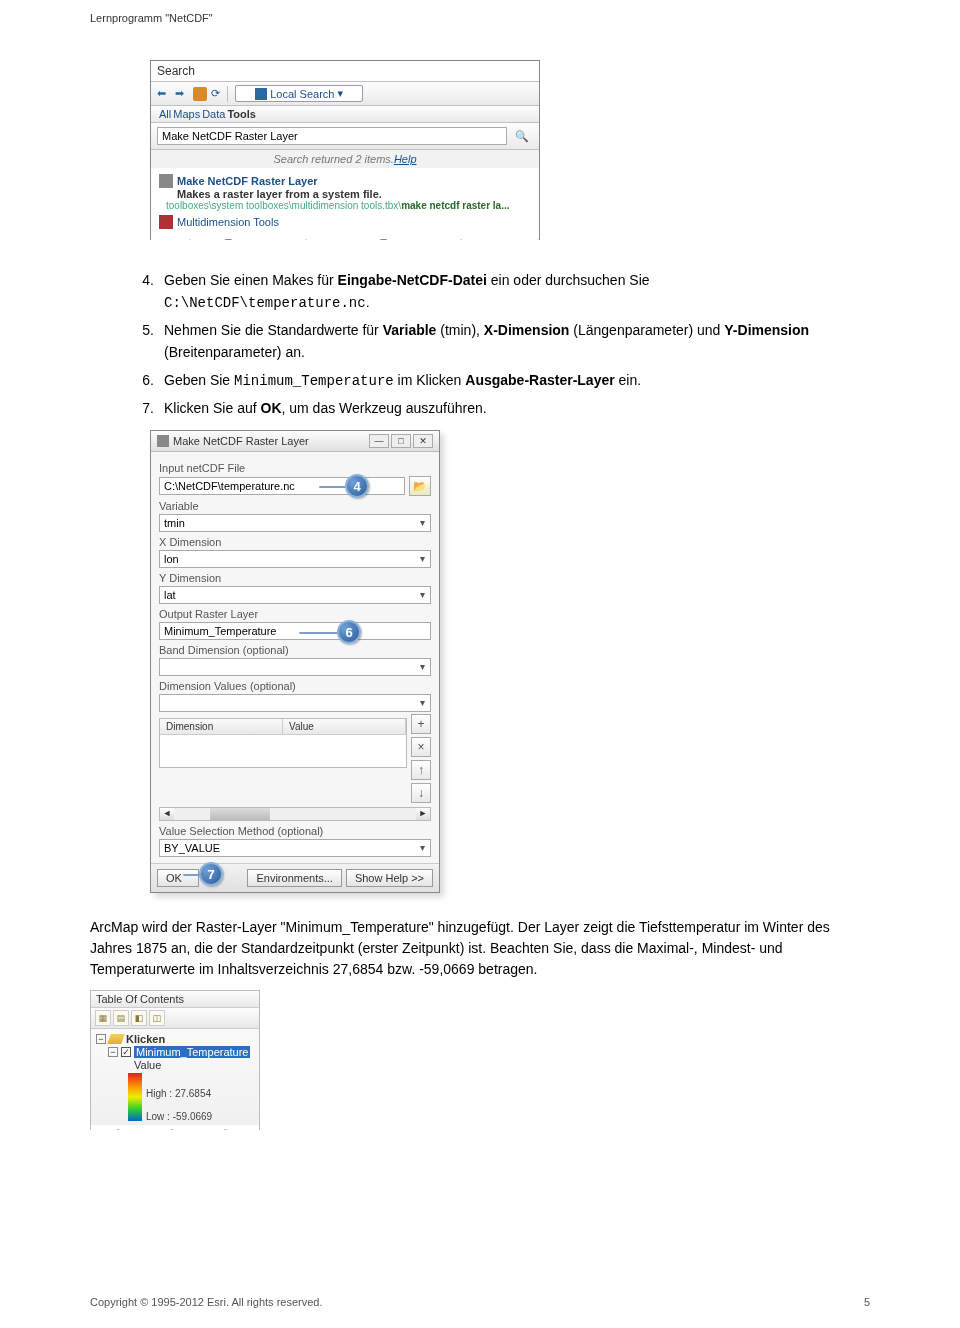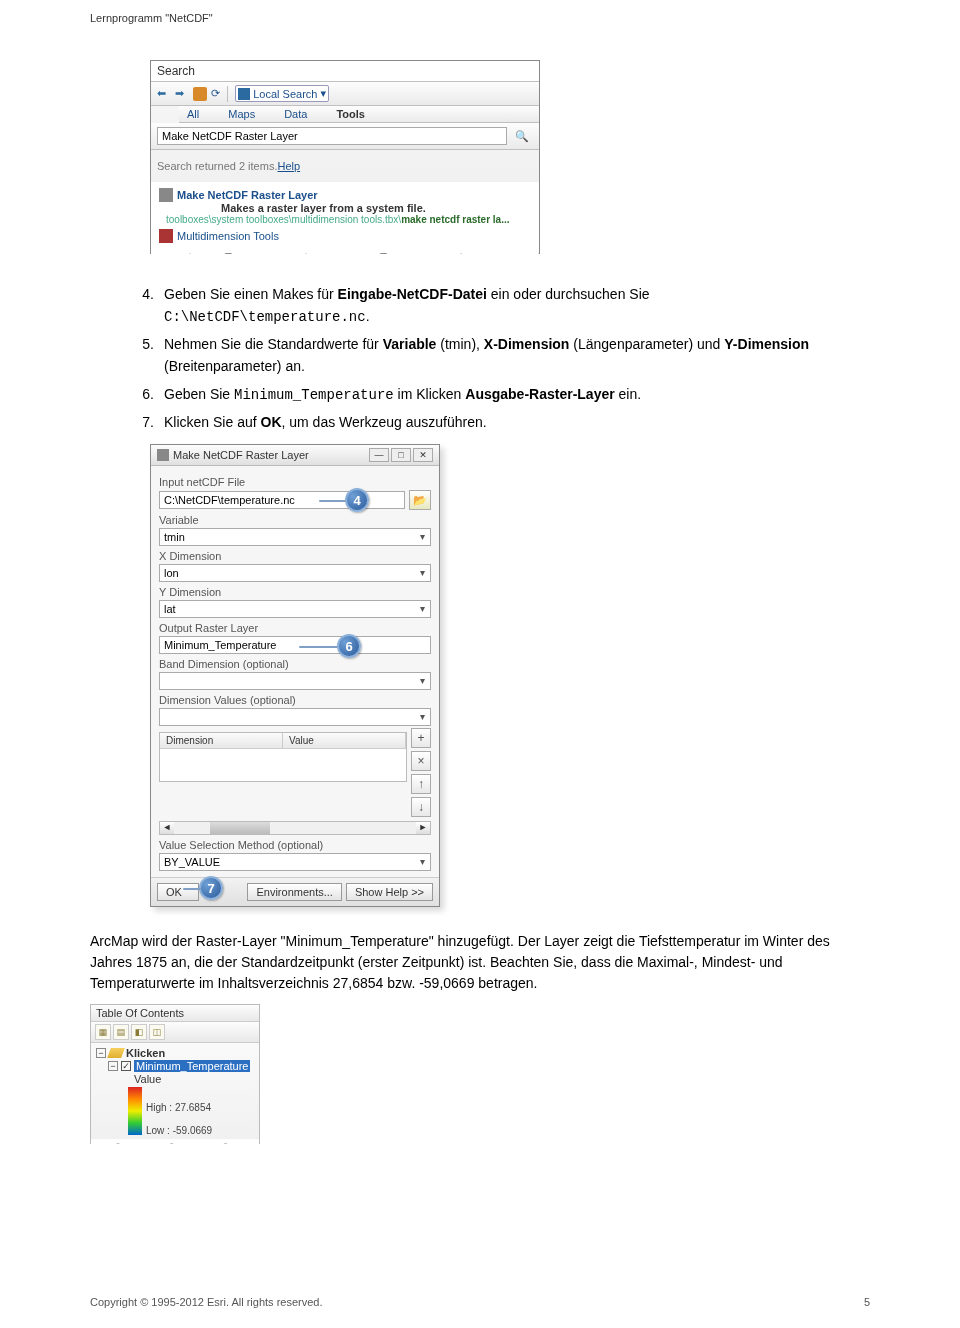--- a/index.html
+++ b/index.html
@@ -48,57 +48,57 @@
     align-items: center;
     gap: 4px;
     border-bottom: 1px solid #c0c0c0;
     background: linear-gradient(#fdfdfd,#eaeaea);
   }
   .sp-arrow { width: 14px; height: 14px; color: #2a6aa0; }
   .sp-home { width: 14px; height: 14px; background: #d88a2a; border-radius: 2px; }
   .sp-sep { width:1px; height:16px; background:#c0c0c0; margin:0 3px; }
   .sp-localsearch {
     display:flex; align-items:center; gap:3px;
-    border:1px solid #99b; background:#fff; padding:1px 2px;
+    border:1px solid #99b; background:#fff; padding:1px 19px;
     color:#1a4f8b; border-radius:2px;
   }
   .sp-localsearch .blue-sq{width:12px;height:12px;background:#2a6aa0;}
   .sp-tabs {
-    display:flex; gap:29px; padding: 2px 8px;
+    display:flex; gap:2px; padding: 2px 8px;
     border-bottom:1px solid #c0c0c0;
     background: linear-gradient(#fdfdfd,#eaeaea);
     font-size:11px;
-    margin-left:28px;
   }
   .sp-tabs span{color:#1a4f8b;}
   .sp-tabs span:last-child{font-weight:bold;color:#333;}
   .sp-searchrow{
     display:flex; padding:4px 6px; gap:4px;
     background: linear-gradient(#fdfdfd,#eaeaea);
   }
   .sp-searchrow input{
     flex:1; font-size:11px; padding:2px 4px;
     border:1px solid #aaa;
   }
   .sp-magnifier{
     width:22px; display:flex;align-items:center;justify-content:center;
     color:#1a4f8b;
   }
   .sp-result-bar{
-    display:flex;justify-content:flex-start;
-    padding:10px 6px; color:#777;
+    display:flex;justify-content:center;
+    padding:3px 6px; color:#777;
     border-top:1px solid #c0c0c0;
+    font-style:italic;
   }
   .sp-result-bar .help{color:#1a4f8b; text-decoration:underline;}
   .sp-body{ background:#fff; padding:6px 8px 10px; }
   .sp-item1{ margin-bottom:4px; }
   .sp-item1 .t1{ color:#1a4f8b; font-weight:bold; display:flex;gap:4px;align-items:center;}
   .sp-item1 .t1 .hammer{width:14px;height:14px;background:#888;}
   .sp-item1 .t2{ font-weight:bold; color:#333; margin-left:18px;}
-  .sp-item1 .t2 b{font-weight:bold;margin-left:44px;}
+  .sp-item1 .t2 b{font-weight:bold;}
   .sp-item1 .t3{ color:#4a8; font-size:10px; margin-left:7px;}
   .sp-item1 .t3 b{font-weight:bold;color:#2a6a2a;}
   .sp-item2{ display:flex;gap:4px;align-items:center; color:#1a4f8b; margin-top:4px;}
   .sp-item2 .toolbox{width:14px;height:14px;background:#a33;}
   .jagged{
     position:absolute; left:0; right:0; bottom:-10px; height:16px;
     background:#fff;
     clip-path: polygon(0 50%, 5% 100%, 10% 40%, 15% 90%, 20% 30%, 25% 100%, 30% 50%, 35% 90%, 40% 40%, 45% 100%, 50% 50%, 55% 90%, 60% 30%, 65% 100%, 70% 50%, 75% 80%, 80% 40%, 85% 100%, 90% 50%, 95% 90%, 100% 40%, 100% 0, 0 0);
   }
 

